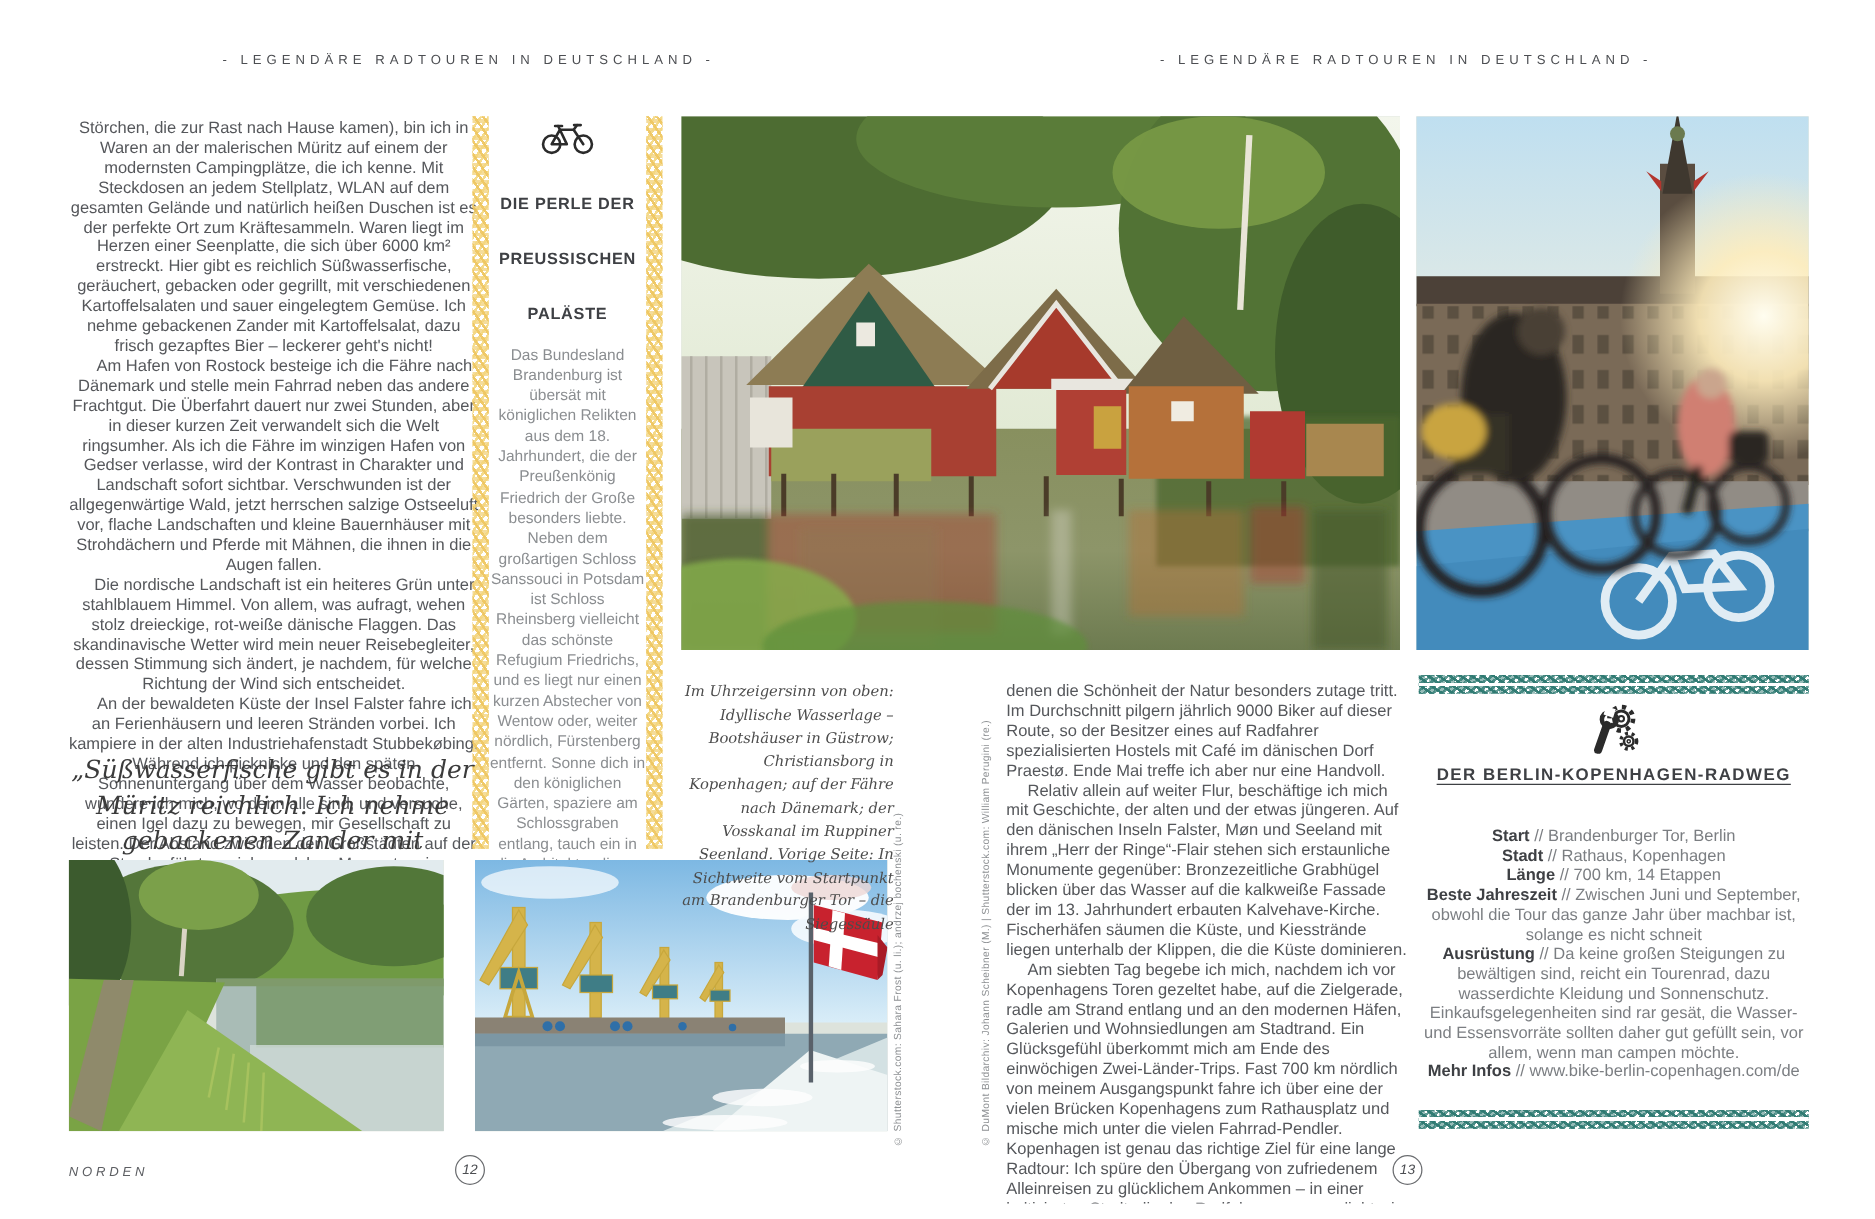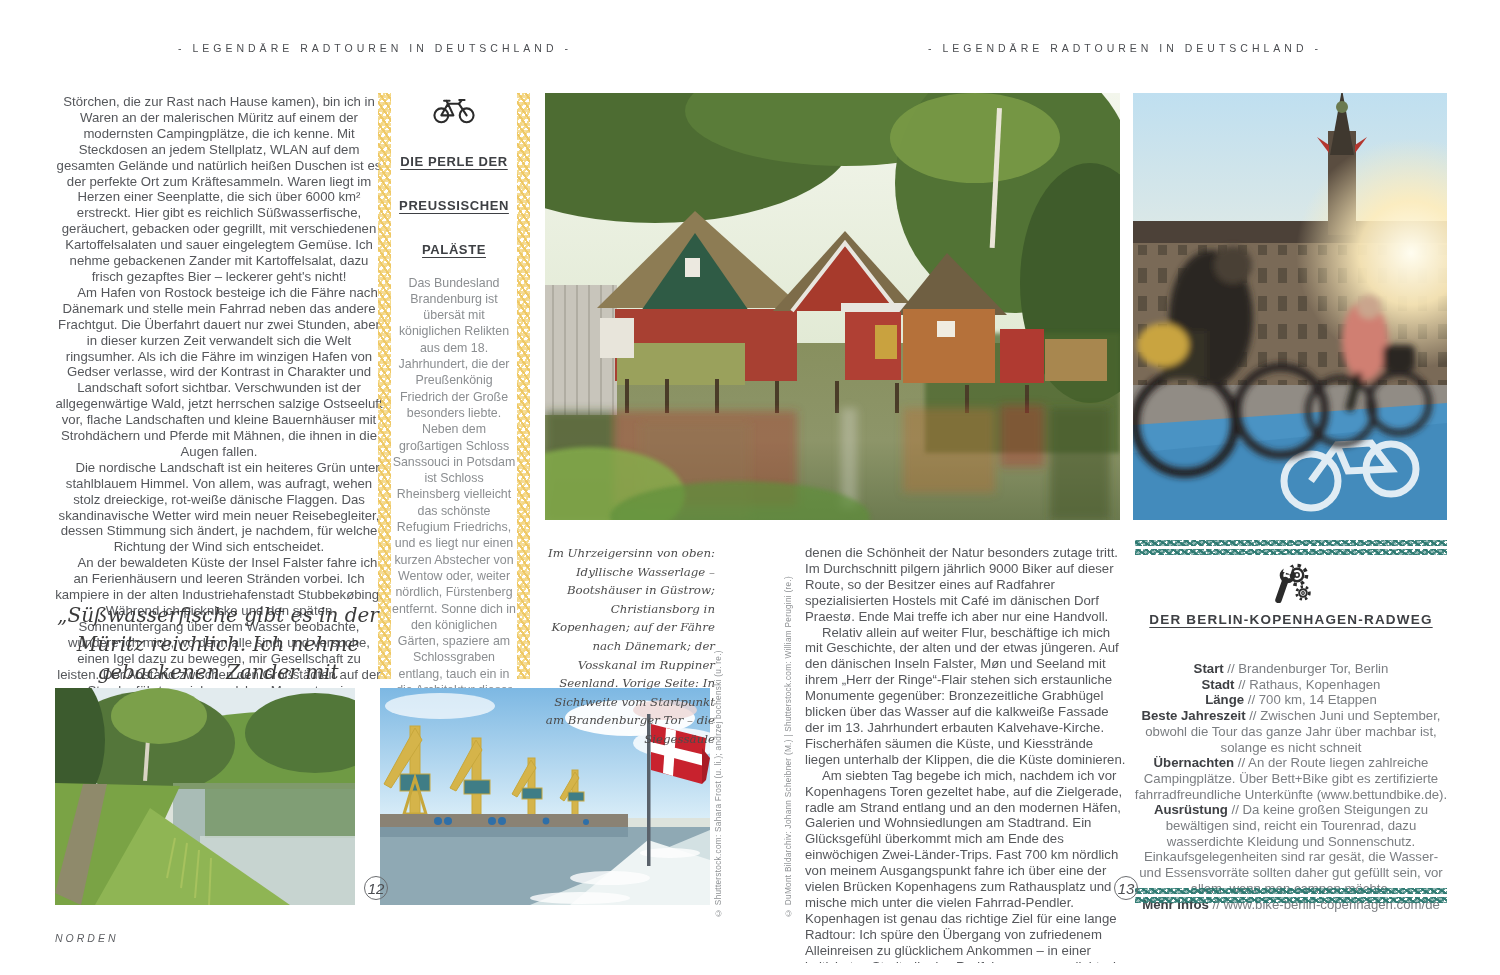--- a/index.html
+++ b/index.html
@@ -4,36 +4,36 @@
 <style>
   html,body{margin:0;padding:0;background:#ffffff;}
   .spread{position:relative;width:1500px;height:963px;background:#ffffff;overflow:hidden;
           font-family:"Liberation Sans",sans-serif;color:#55575b;border-radius:32px;}
 
   
   .smallcaps-header{position:absolute;top:42px;font-size:10.5px;letter-spacing:4px;
         color:#4c4e52;text-align:center;font-weight:500;white-space:nowrap;}
   .footer-text{position:absolute;top:932px;font-style:italic;font-size:10.5px;
         letter-spacing:3px;color:#5c5e62;white-space:nowrap;}
-  .pagenum{position:absolute;top:876px;width:22px;height:22px;border:1px solid #6b6d70;
+  .pagenum{position:absolute;top:924px;width:22px;height:22px;border:1px solid #6b6d70;
         border-radius:50%;display:flex;align-items:center;justify-content:center;
-        font-size:15px;font-style:italic;color:#4c4e52;}
+        font-size:11px;font-style:italic;color:#4c4e52;}
 
   
   .bodytext{position:absolute;font-size:13.2px;line-height:15.9px;color:#55575b;text-align:left;}
   .bodytext p{margin:0;text-indent:17px;}
   .bodytext p:first-child{text-indent:0;}
 
   .quote{position:absolute;font-family:"DejaVu Serif",serif;font-style:italic;
         font-size:20px;line-height:28.5px;color:#3b3b3b;text-align:center;}
 
   
   .sidebar{position:absolute;text-align:center;}
   .sb-title{margin-top:10px;font-size:13px;font-weight:700;letter-spacing:.6px;color:#3e4044;line-height:20px;}
-  .sb-title span{display:block;text-decoration:underline;text-underline-offset:3px;margin-top:24px;}
+  .sb-title span{display:block;text-underline-offset:3px;margin-top:24px;}
   .sb-body{margin-top:15px;font-size:12.4px;line-height:16.3px;color:#8b8e91;}
 
   
   .tread-y{position:absolute;opacity:.95;
     background-image:
       repeating-linear-gradient(55deg, rgba(238,196,90,.95) 0 2px, rgba(255,255,255,0) 2px 6px),
       repeating-linear-gradient(-55deg, rgba(243,212,120,.9) 0 2px, rgba(255,255,255,0) 2px 5px),
       repeating-linear-gradient(0deg, rgba(236,188,62,.55) 0 3px, rgba(255,255,255,0) 3px 7px);}
   .tread-teal{position:absolute;height:15px;
     background-image:
@@ -344,21 +344,20 @@
     </svg>
   </div>
 
   <div class="route-title" style="left:1135px;top:612px;width:312px;"><span>DER BERLIN-KOPENHAGEN-RADWEG</span></div>
 
   <div class="route-info" style="left:1133px;top:644px;width:316px;">
     <div class="item"><span class="lbl">Start</span> <span>//</span> <span>Brandenburger Tor, Berlin</span></div>
     <div class="item"><span class="lbl">Stadt</span> <span>//</span> <span>Rathaus, Kopenhagen</span></div>
     <div class="item"><span class="lbl">Länge</span> <span>//</span> <span>700 km, 14 Etappen</span></div>
     <div class="item"><span class="lbl">Beste Jahreszeit</span> <span>//</span> <span>Zwischen Juni und September, obwohl die Tour das ganze Jahr über machbar ist, solange es nicht schneit</span></div>
-    <div class="item"><span class="lbl">Übernachten</span> <span>//</span> <span>An der Route liegen zahlreiche Campingplätze. Über Bett+Bike gibt es zertifizierte fahrradfreundliche Unterkünfte (www.bettundbike.de).</span></div>
     <div class="item"><span class="lbl">Ausrüstung</span> <span>//</span> <span>Da keine großen Steigungen zu bewältigen sind, reicht ein Tourenrad, dazu wasserdichte Kleidung und Sonnenschutz. Einkaufsgelegenheiten sind rar gesät, die Wasser- und Essensvorräte sollten daher gut gefüllt sein, vor allem, wenn man campen möchte.</span></div>
     <div class="item"><span class="lbl">Mehr Infos</span> <span>//</span> <span>www.bike-berlin-copenhagen.com/de</span></div>
   </div>
 
   <div class="tread-teal" style="left:1135px;top:888px;width:312px;"></div>
 
   <div class="footer-text" style="left:55px;">NORDEN</div>
   <div class="pagenum" style="left:364px;">12</div>
   <div class="pagenum" style="left:1114px;">13</div>
   <div class="footer-text" style="left:1140px;width:345px;text-align:left;margin-top:46px;">BERLIN-KOPENHAGEN-RADWEG</div>

